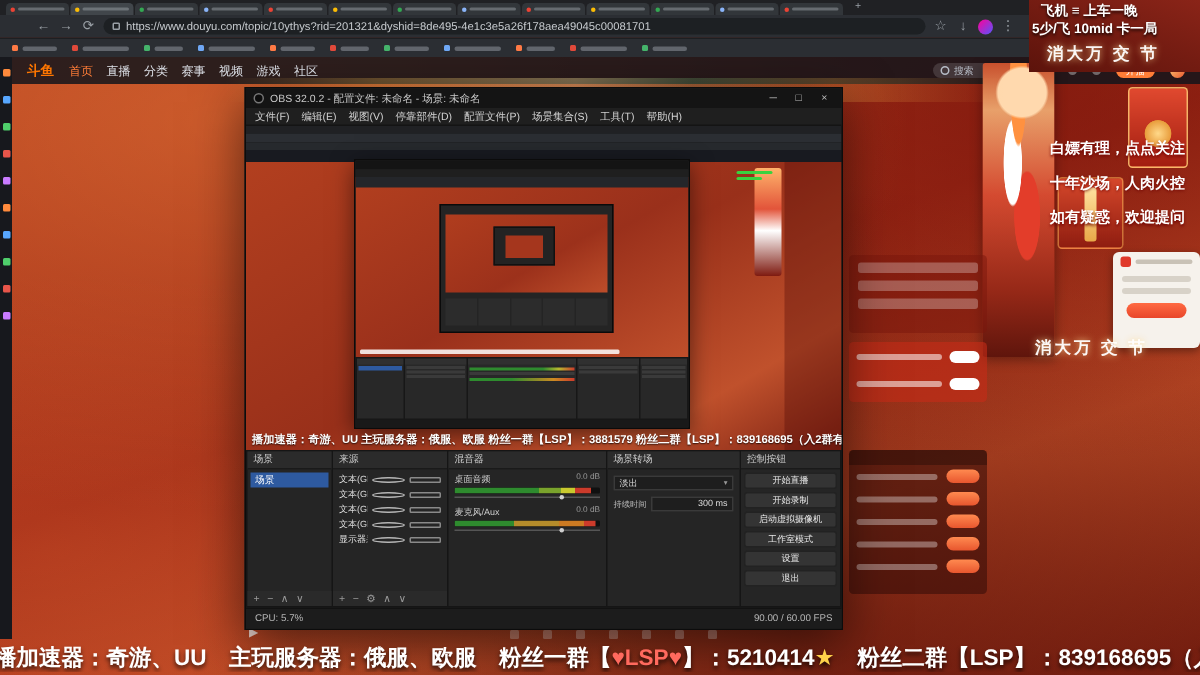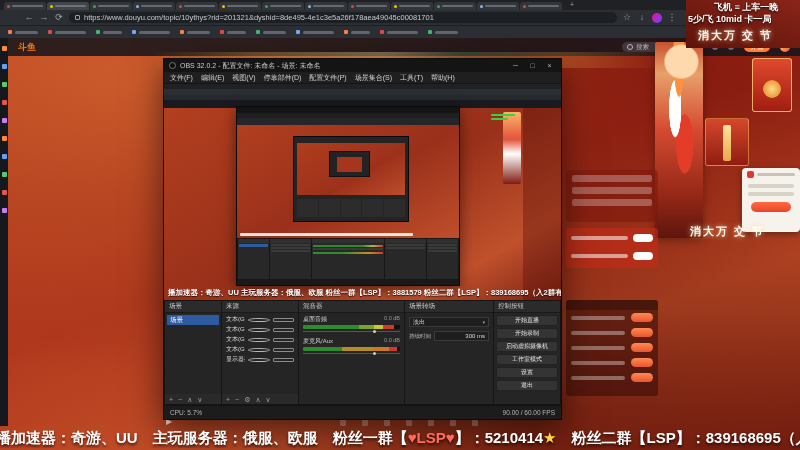--- a/index.html
+++ b/index.html
@@ -180,21 +180,21 @@
   .durbox span{font-size:6px;color:#ddd}
   .cbtn{height:11px;background:#343434;border:1px solid #222;border-radius:2px;display:flex;align-items:center;justify-content:center;margin-bottom:1px;flex:0 0 auto}
   .cbtn span{font-size:6px;color:#e8e8e8;white-space:nowrap;overflow:hidden}
   .obs-status{height:14px;background:#1c1c1c;border-top:1px solid #121212;display:flex;align-items:center;padding:0 6px;flex:0 0 auto}
   .obs-status .cpu{font-size:6.5px;color:#b5b5b5}
   .obs-status .fps{margin-left:auto;font-size:6.5px;color:#b5b5b5}
 
   
   .ov-topbox{position:absolute;left:686px;top:0;width:114px;height:48px;z-index:40;background:linear-gradient(200deg,#8a2418,#5c130b)}
   .ovl{position:absolute;z-index:50;font-weight:bold;color:#fff;text-shadow:0 1px 2px rgba(0,0,0,.85);white-space:nowrap}
-  .ovl1{left:714px;top:1px;font-size:9px}
+  .ovl1{left:694px;top:1px;font-size:9px}
   .ovl2{left:688px;top:13px;font-size:9px}
   .ovband{position:absolute;z-index:50;font-size:11px;font-weight:bold;letter-spacing:2px;color:rgba(255,255,255,.95);text-shadow:0 0 5px rgba(255,220,150,.9);white-space:nowrap}
   .ovband1{left:698px;top:28px}
   .ovband2{left:690px;top:224px}
   .ovright{position:absolute;left:700px;top:92px;z-index:50;display:flex;flex-direction:column;gap:9px}
   .ovright span{font-size:10px;font-weight:bold;color:#fff;text-shadow:0 1px 2px rgba(110,0,0,.95);white-space:nowrap}
   .marquee{position:absolute;left:-4px;top:429px;width:810px;z-index:60;font-size:15px;font-weight:bold;white-space:nowrap;overflow:hidden;color:#fff;text-shadow:0 2px 3px rgba(0,0,0,.7)}
 </style>
 </head>
 <body>
@@ -255,20 +255,29 @@
         <div class="railic"></div>
         <div class="railic"></div>
         <div class="railic"></div>
         <div class="railic"></div>
         <div class="railic"></div>
         <div class="railic"></div>
       </div>
 
     <div class="dyheader">
       <span class="dylogo">斗鱼</span>
+      <div class="dynav">
+        <span>首页</span>
+        <span>直播</span>
+        <span>分类</span>
+        <span>赛事</span>
+        <span>视频</span>
+        <span>游戏</span>
+        <span>社区</span>
+      </div>
       <div class="searchpill">
         <span>搜索</span>
       </div>
       <span class="hic"></span>
       <span class="hic"></span>
       <div class="livebtn">
         <span>开播</span>
       </div>
       <span class="havatar"></span>
     </div>
@@ -536,16 +545,21 @@
         <span class="cpu">CPU: 5.7%</span>
         <span class="fps">90.00 / 60.00 FPS</span>
       </div>
     </div>
   </div>
 
   <div class="ov-topbox"></div>
   <div class="ovl ovl1">飞机 ≡ 上车一晚</div>
   <div class="ovl ovl2">5少/飞 10mid 卡一局</div>
   <div class="ovband ovband1">消大万 交 节</div>
+  <div class="ovright">
+    <span>白嫖有理，点点关注</span>
+    <span>十年沙场，人肉火控</span>
+    <span>如有疑惑，欢迎提问</span>
+  </div>
   <div class="ovband ovband2">消大万 交 节</div>
   <div class="marquee"><span style="color: rgb(255, 255, 255);">播加速器：奇游、UU　主玩服务器：俄服、欧服　粉丝一群【</span><span style="color: rgb(255, 106, 94);">♥LSP♥</span><span style="color: rgb(255, 255, 255);">】：5210414</span><span style="color: rgb(255, 210, 74);">★</span><span style="color: rgb(255, 255, 255);">　粉丝二群【LSP】：839168695（入2群有风险、已解释3</span></div>
 
 </div>
 
 </body></html>

